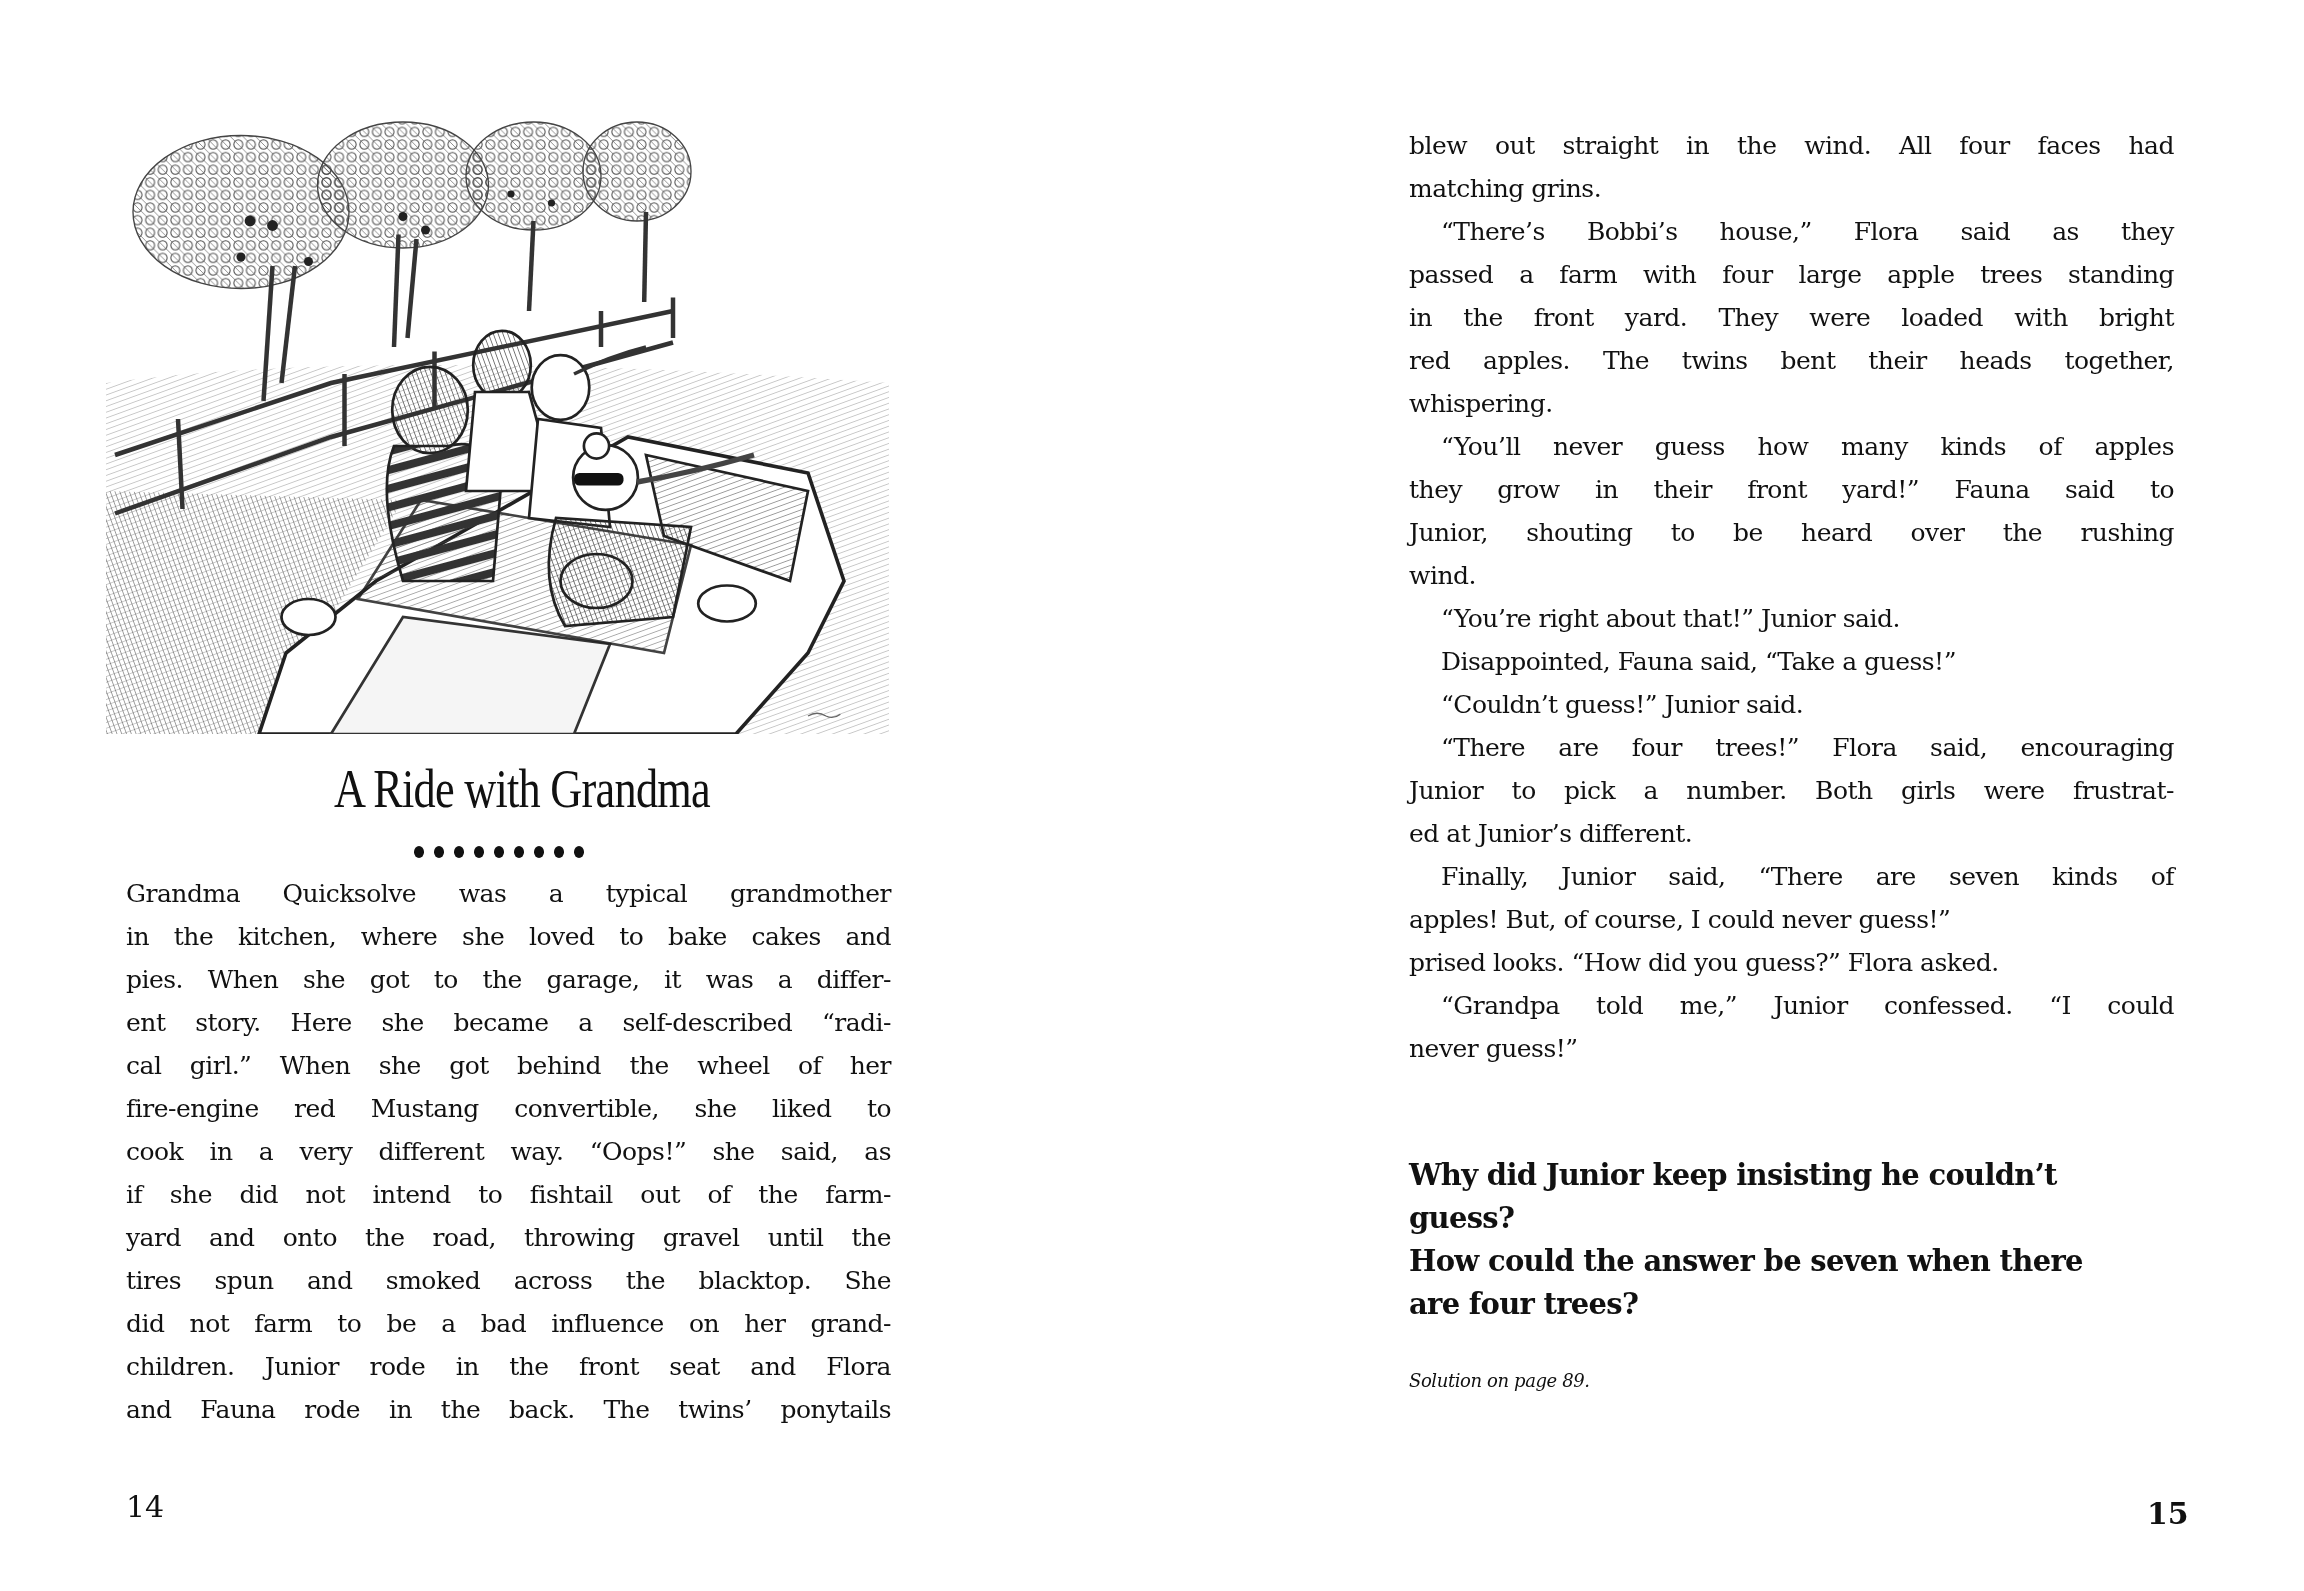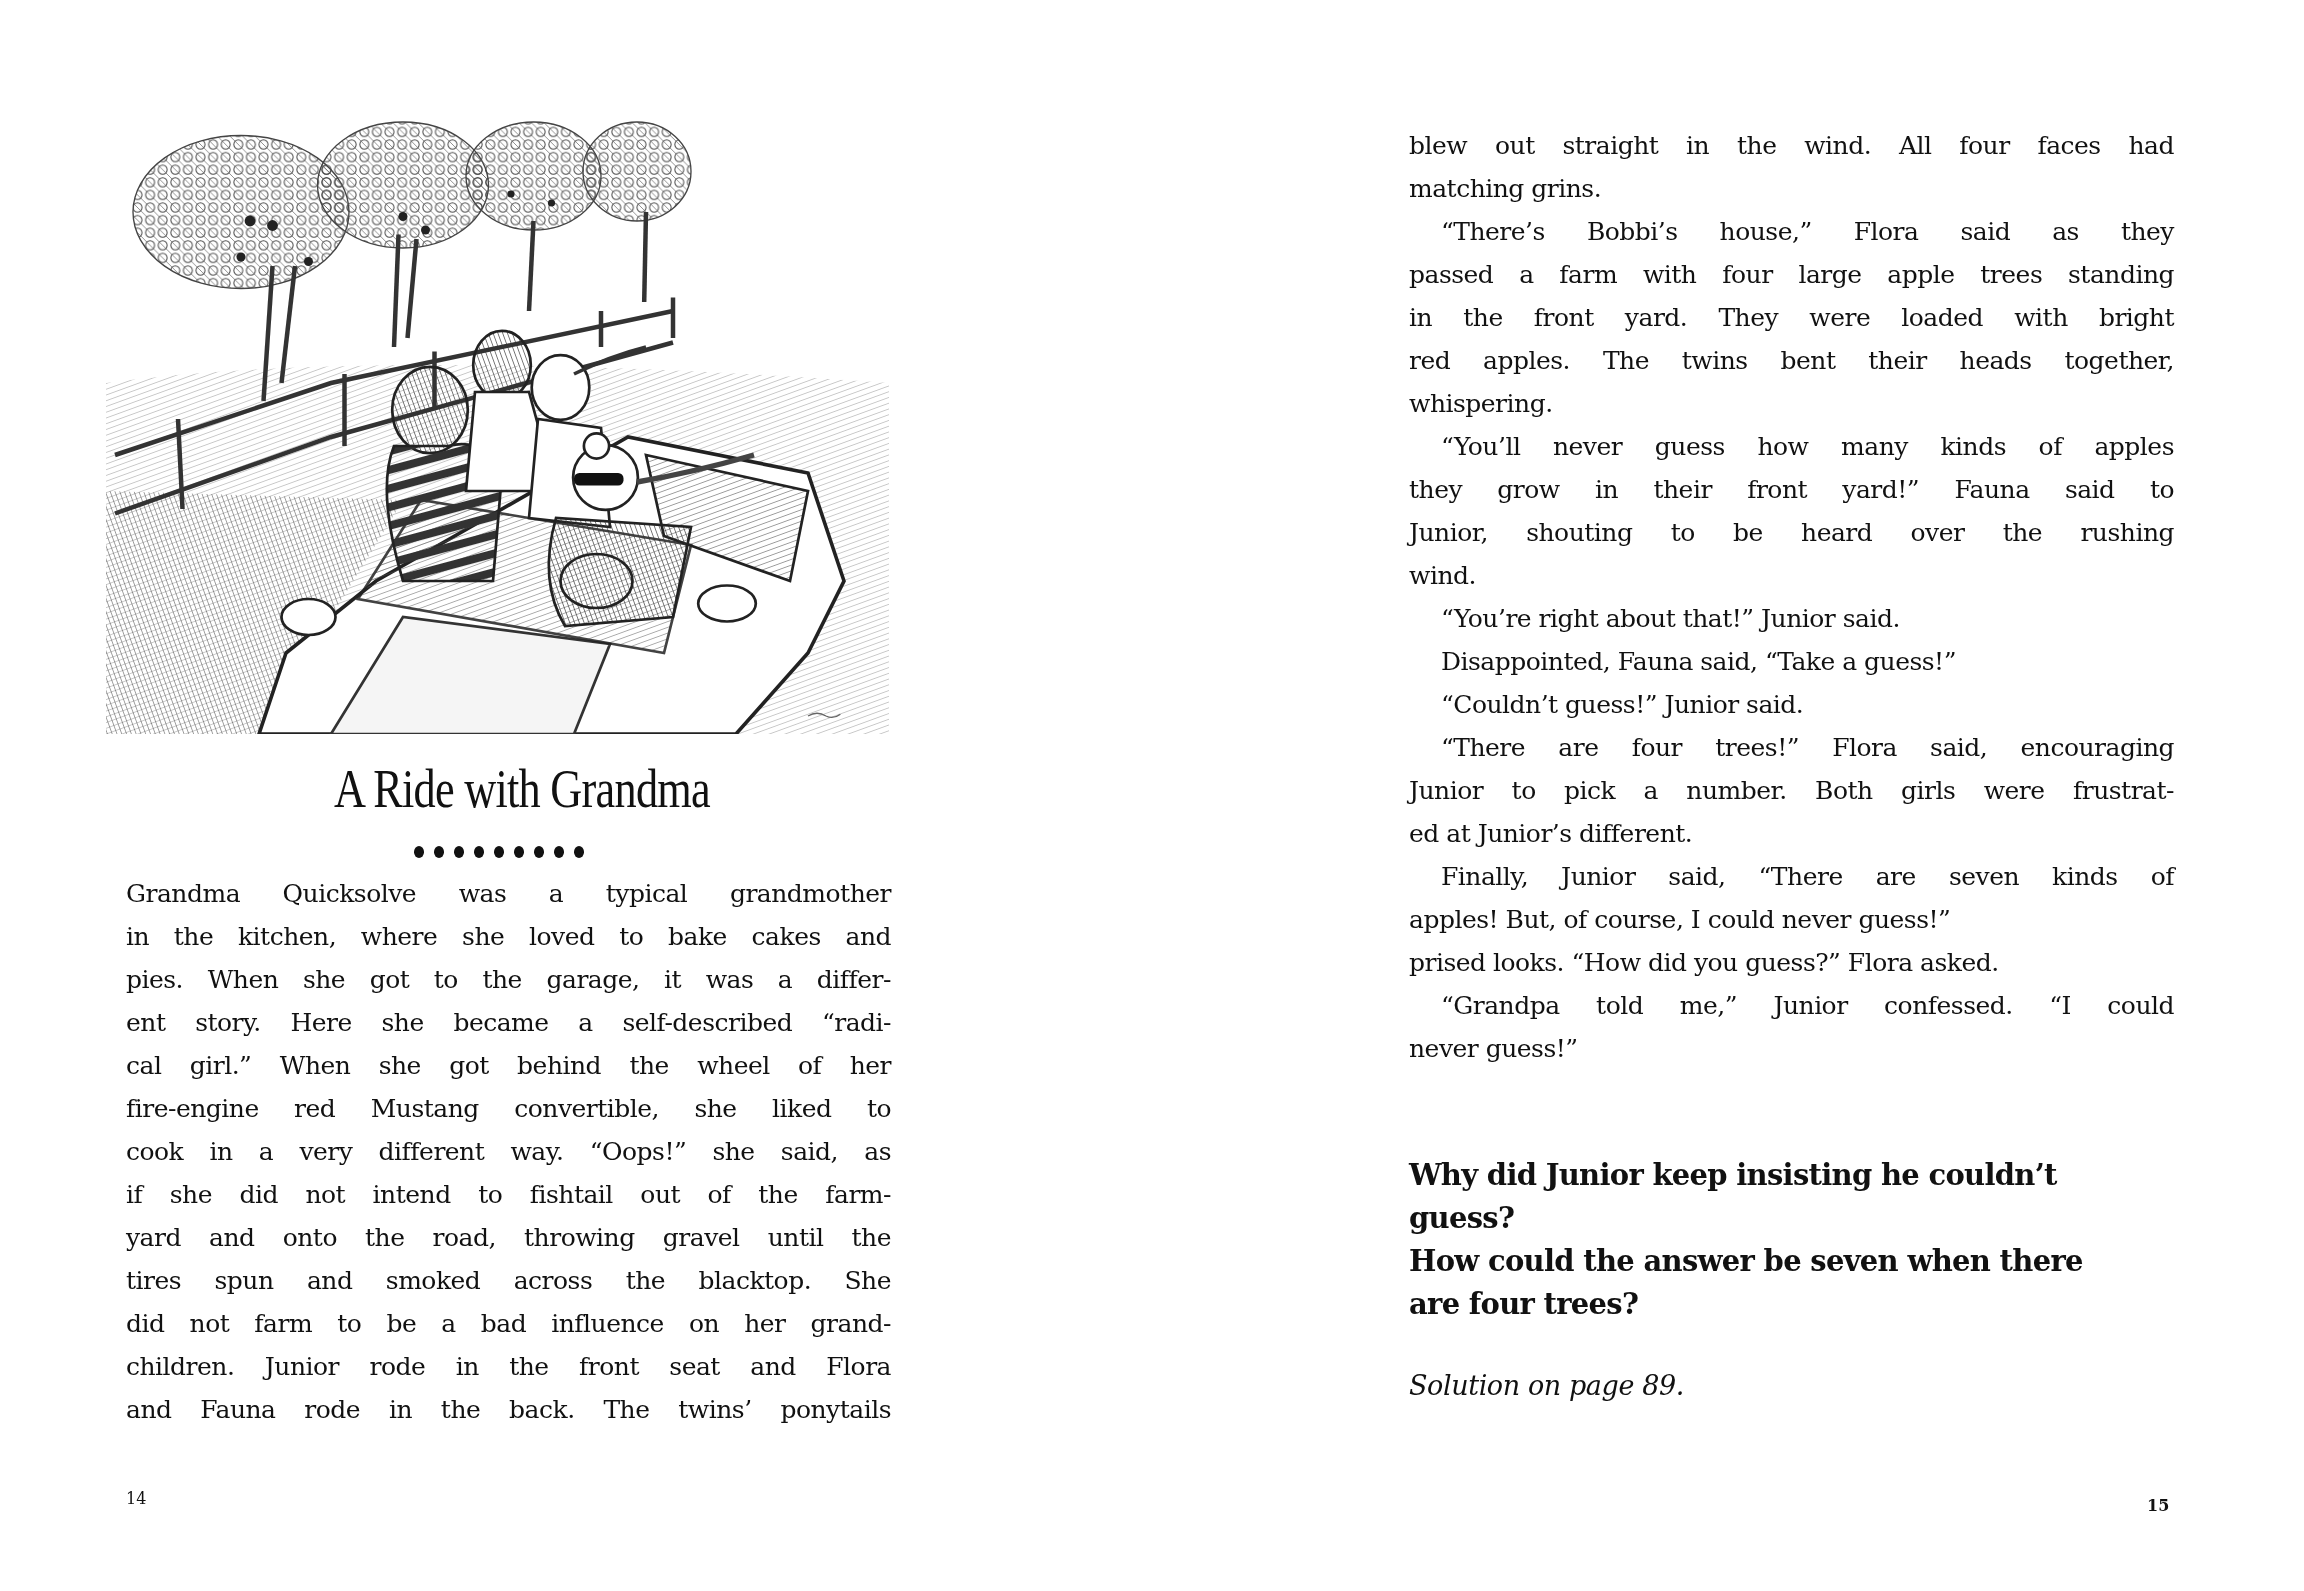--- a/index.html
+++ b/index.html
@@ -23,22 +23,22 @@
   }
   .body-text .line { display:block; white-space:nowrap; text-align-last:justify; text-align:justify; }
   .body-text .line.last { text-align-last:left; }
   .left-text { position:absolute; left:126px; top:872px; width:765px; }
   .right-text { position:absolute; left:1409px; top:124px; width:765px; }
   .indent { padding-left:32px; }
   .questions { position:absolute; left:1409px; top:1154px; width:774px;
     font-family:"DejaVu Serif", "Liberation Serif", serif; font-weight:bold; font-size:29px; line-height:43px; letter-spacing:-0.7px; }
   .questions p { margin:0; }
   .solution { position:absolute; left:1409px; top:1370px;
-    font-family:"DejaVu Serif", "Liberation Serif", serif; font-style:italic; font-size:27px; letter-spacing:-0.4px;text-align:center; }
-  .folio { position:absolute; top:1489px; font-family:"DejaVu Serif", "Liberation Serif", serif; font-size:16px; }
+    font-family:"DejaVu Serif", "Liberation Serif", serif; font-style:italic; font-size:18px; letter-spacing:-0.4px;text-align:center; }
+  .folio { position:absolute; top:1489px; font-family:"DejaVu Serif", "Liberation Serif", serif; font-size:30px; }
   .folio-left { left:126px; }
   .folio-right { left:2147px; top:1496px;font-weight:bold; }
 </style>
 </head>
 <body>
 
 <div class="spread">
 
   <div class="page page-left"></div>
   <div class="page page-right"></div>

